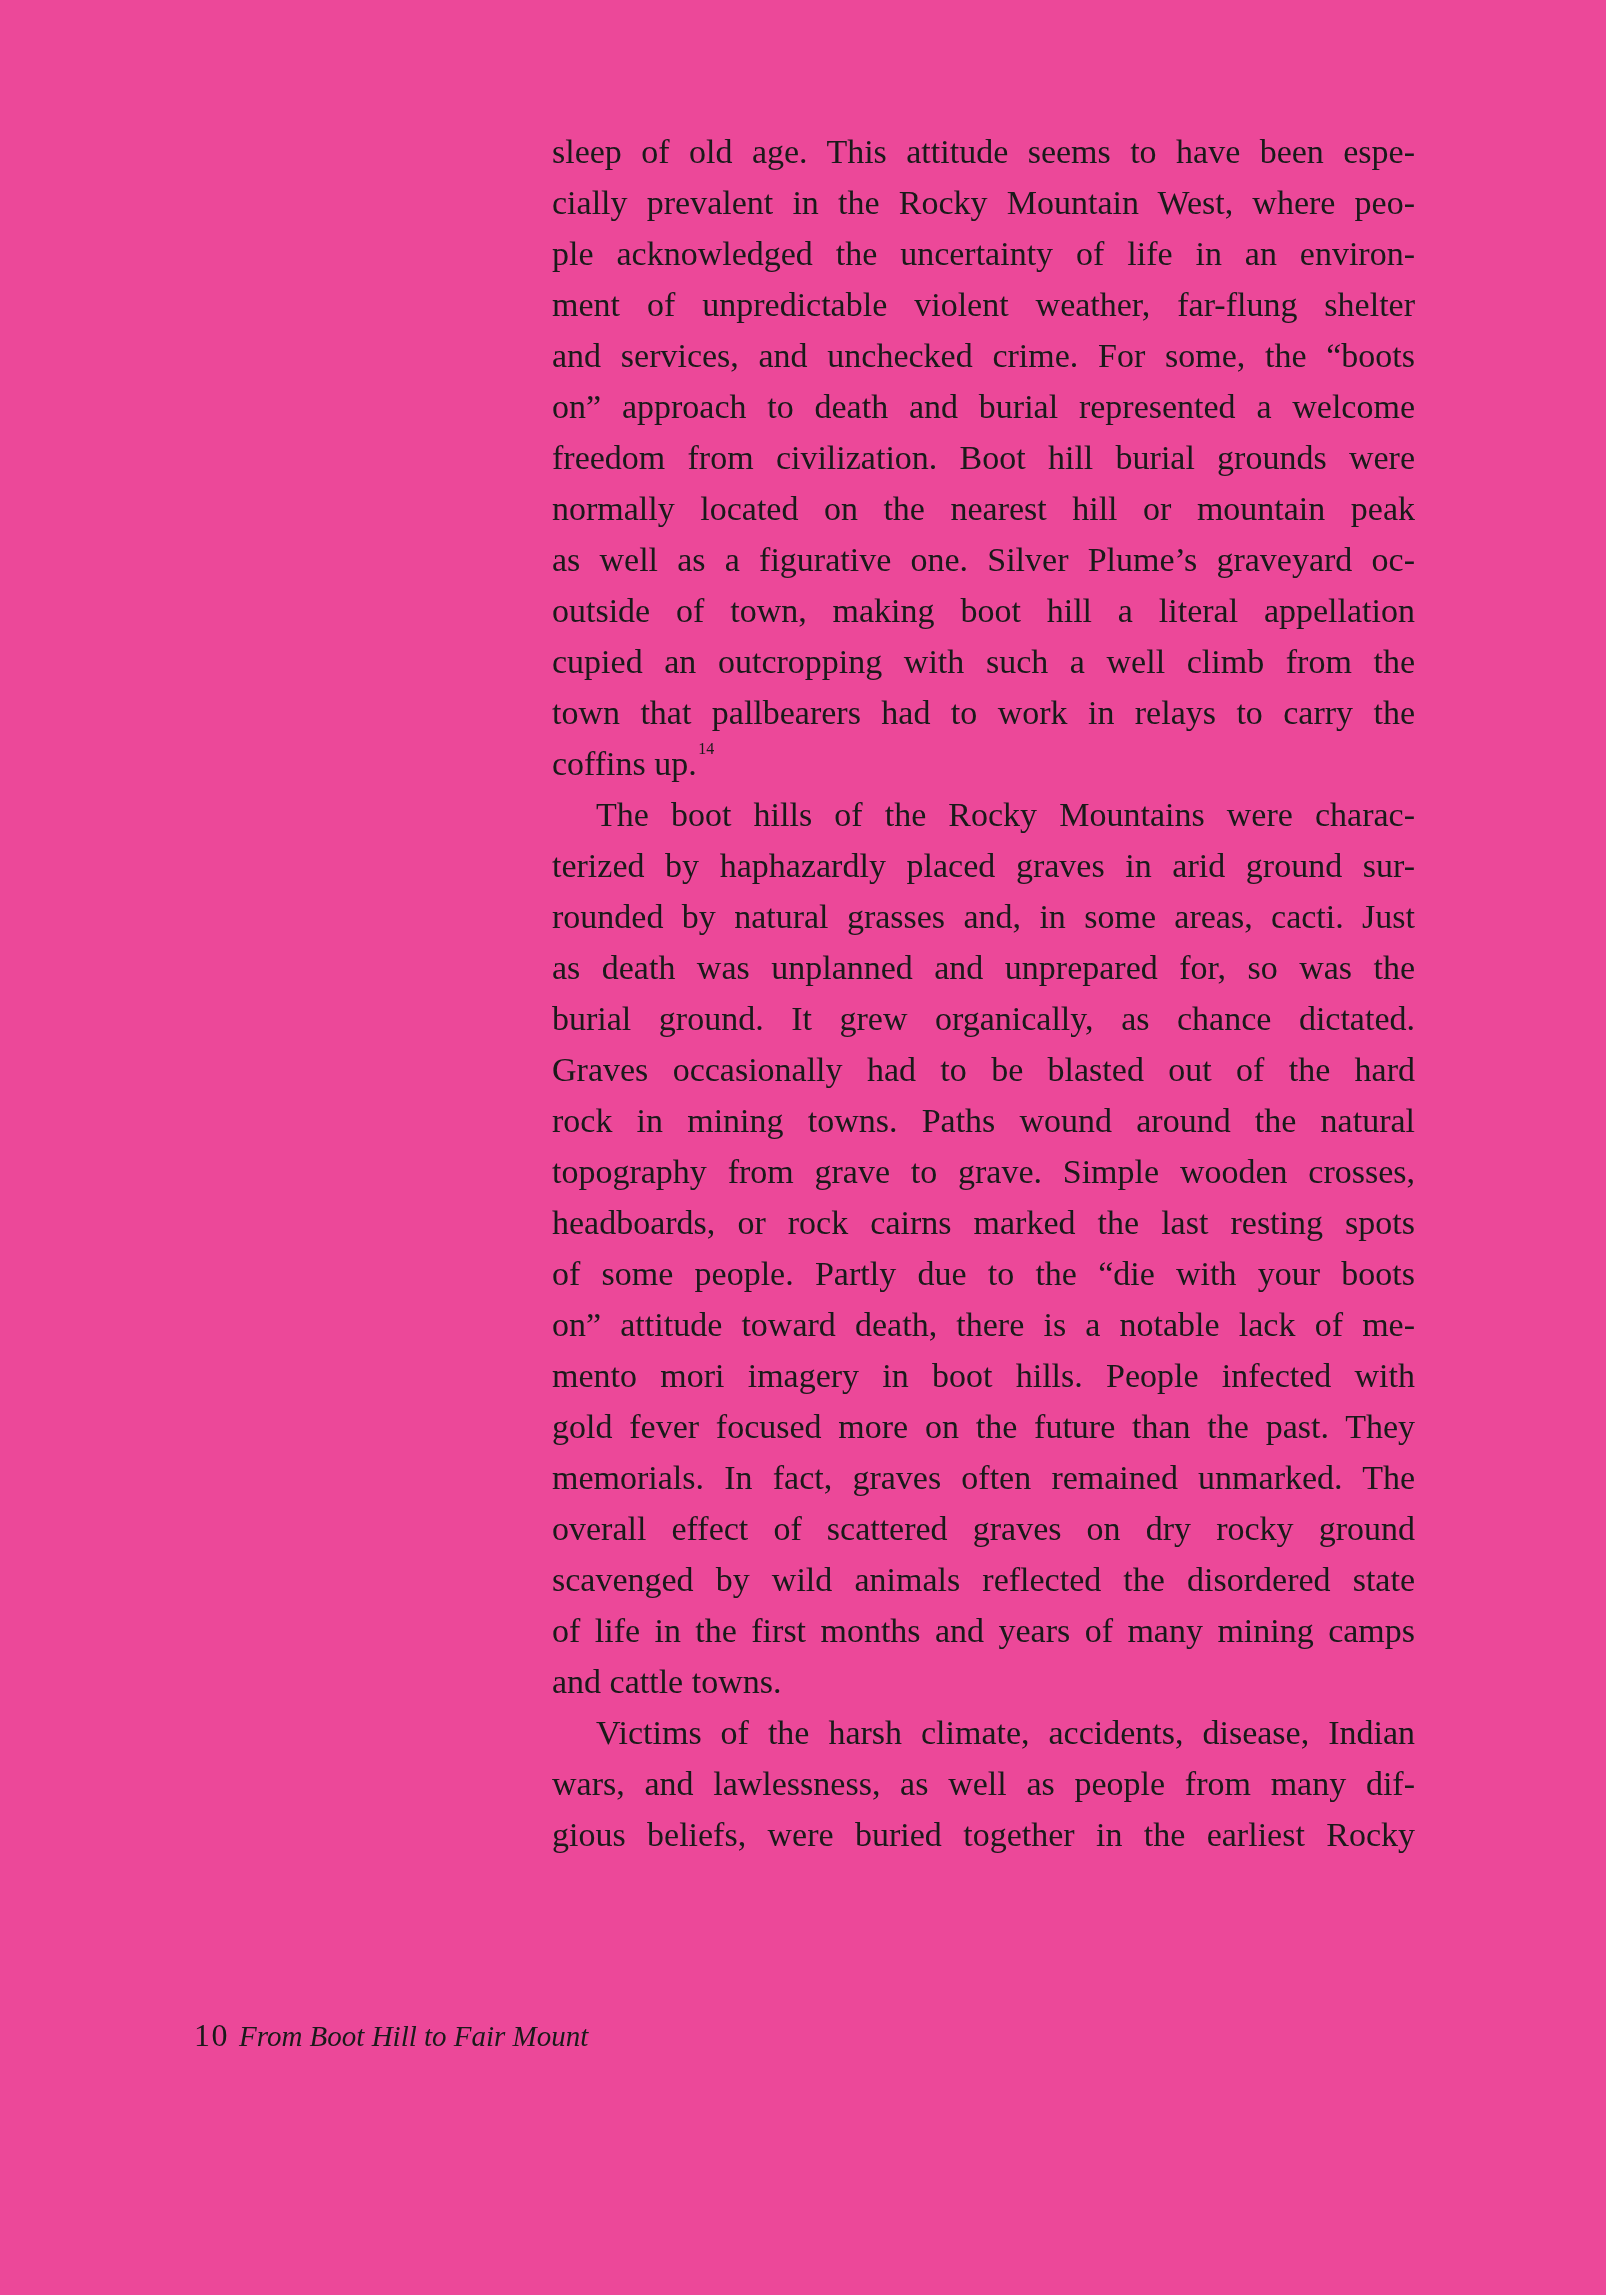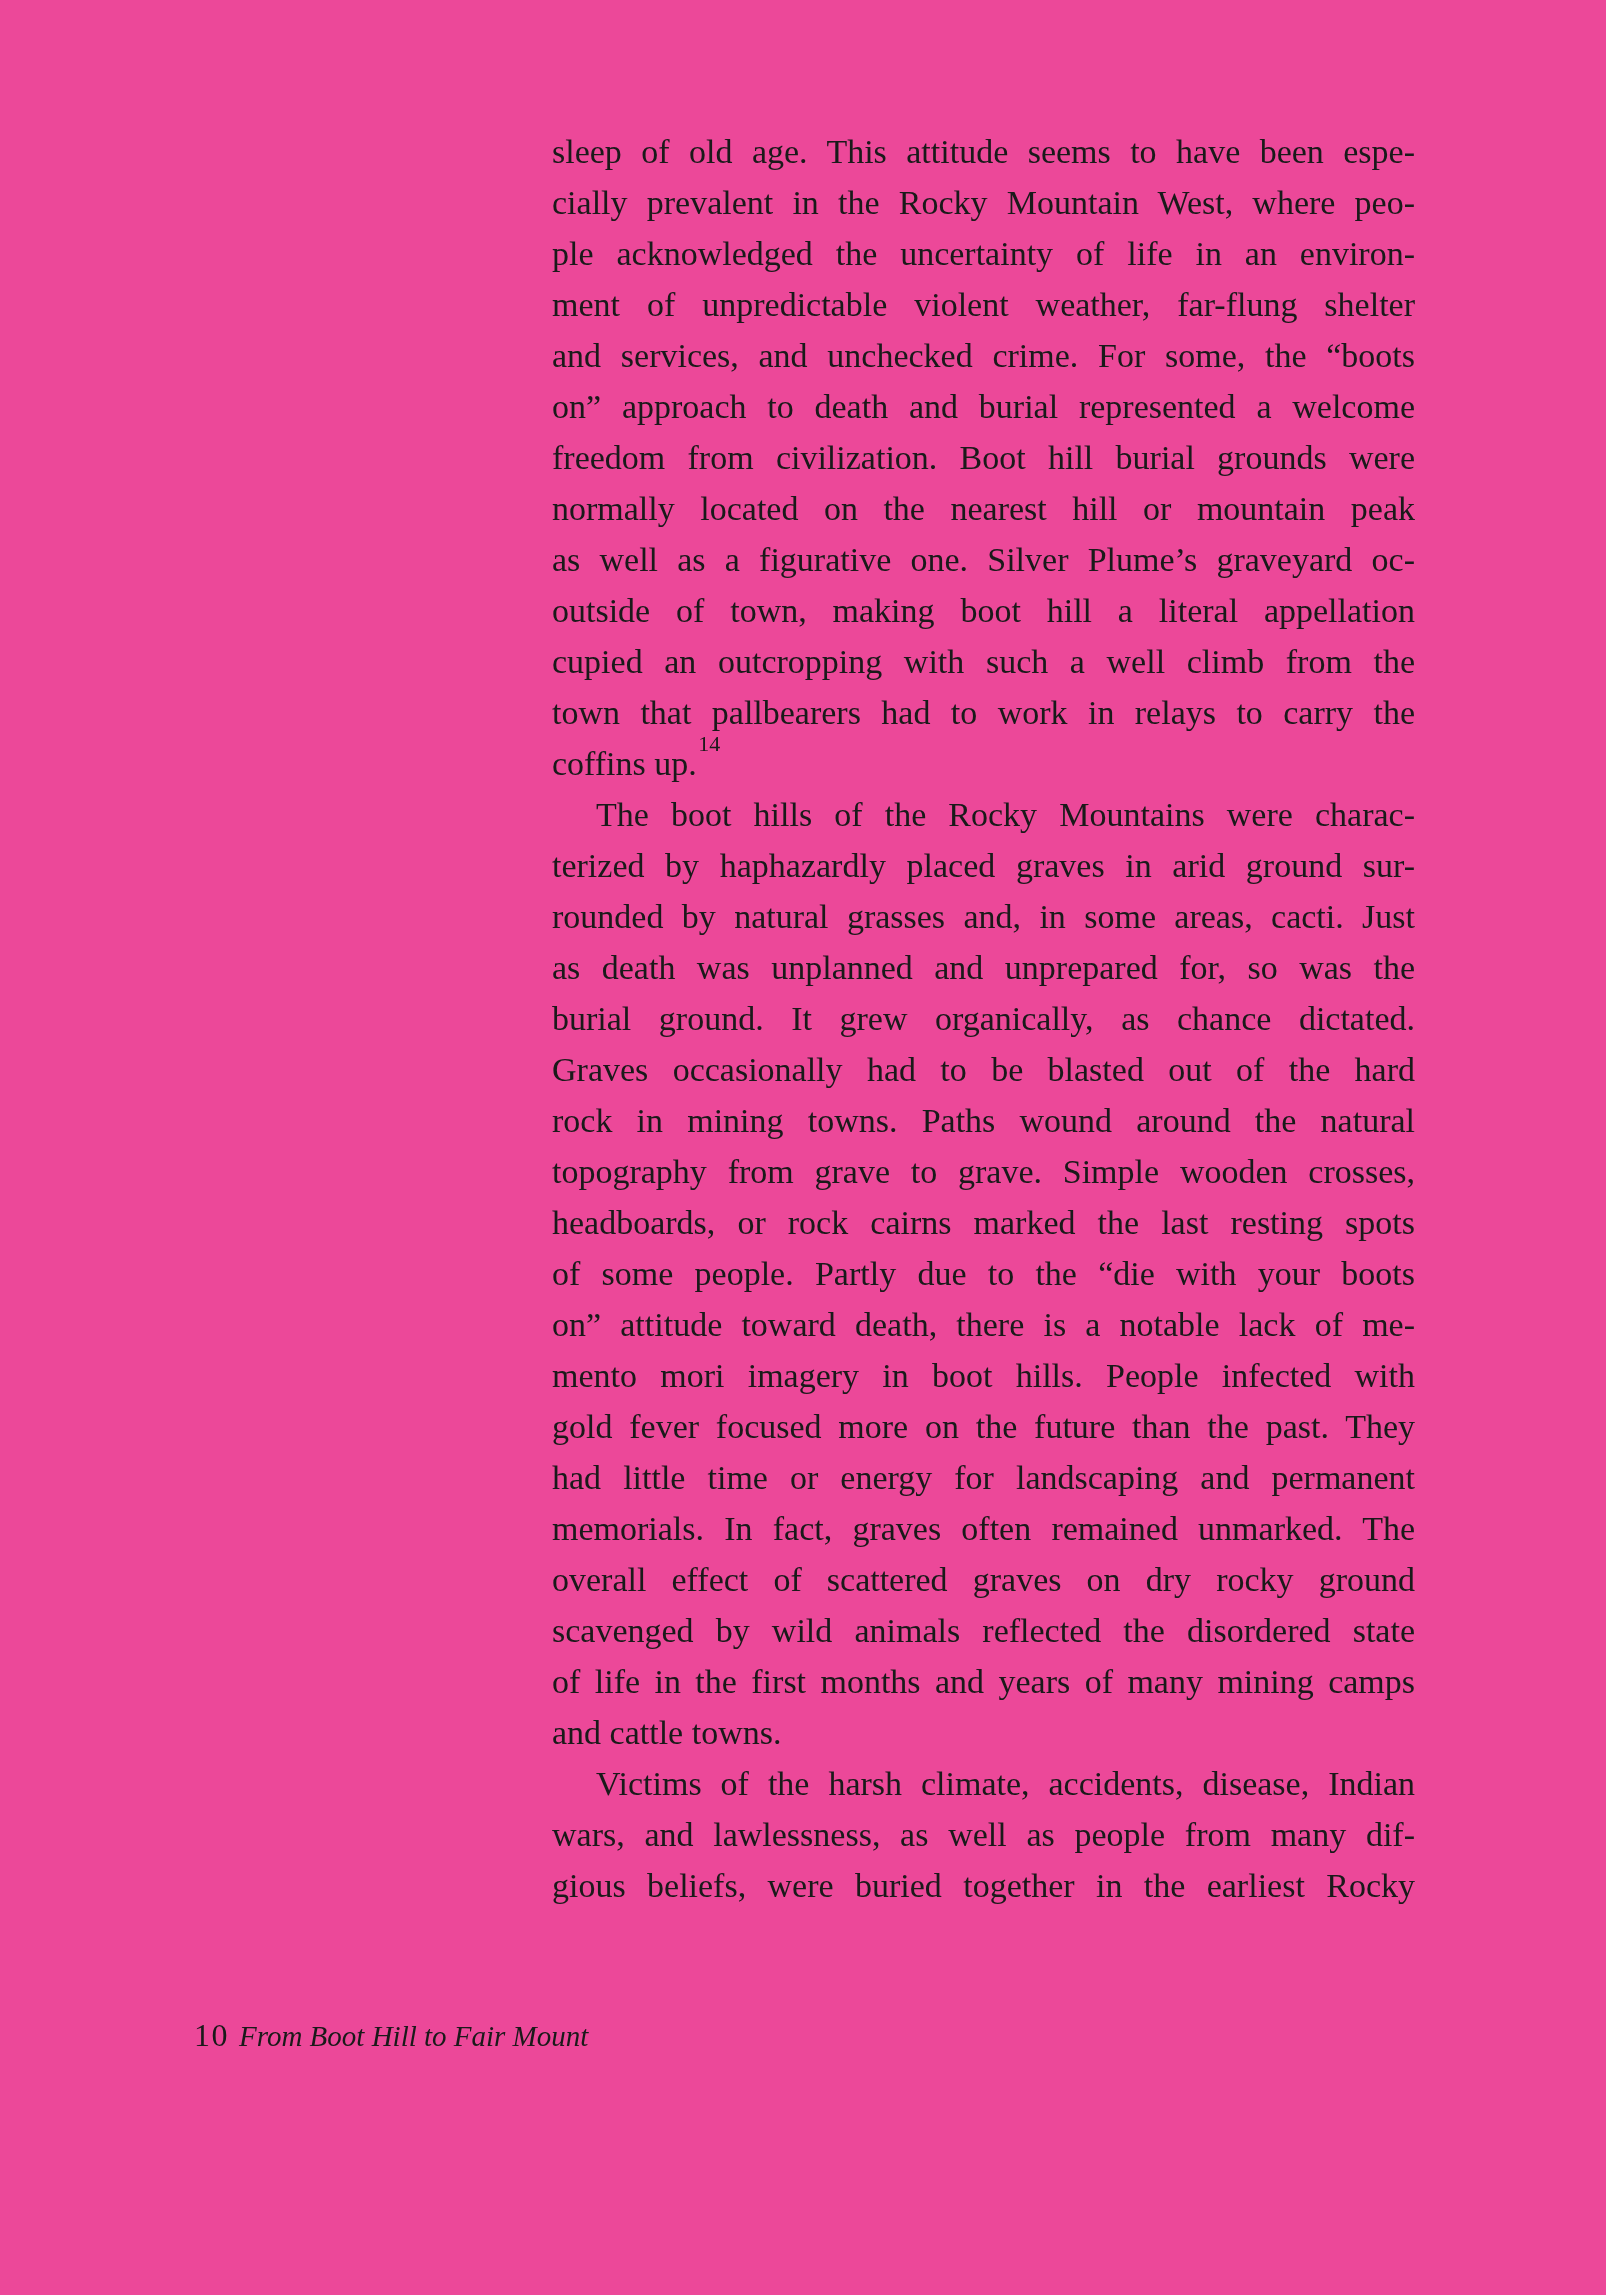--- a/index.html
+++ b/index.html
@@ -26,21 +26,21 @@
     text-align-last: justify;
     -moz-text-align-last: justify;
     white-space: normal;
   }
   .line.end {
     text-align-last: left;
     -moz-text-align-last: left;
   }
   .line.indent { text-indent: 44px; }
   sup.fn {
-    font-size: 22px;
+    font-size: 16px;
     line-height: 0;
     position: relative;
     top: -0.52em;
     margin-left: 1.5px;
   }
   .footer {
     position: absolute;
     left: 194px;
     top: 2018px;
     line-height: 35px;
@@ -83,21 +83,20 @@
       <div class="line">as death was unplanned and unprepared for, so was the</div>
       <div class="line">burial ground. It grew organically, as chance dictated.</div>
       <div class="line">Graves occasionally had to be blasted out of the hard</div>
       <div class="line">rock in mining towns. Paths wound around the natural</div>
       <div class="line">topography from grave to grave. Simple wooden crosses,</div>
       <div class="line">headboards, or rock cairns marked the last resting spots</div>
       <div class="line">of some people. Partly due to the “die with your boots</div>
       <div class="line">on” attitude toward death, there is a notable lack of me-</div>
       <div class="line">mento mori imagery in boot hills. People infected with</div>
       <div class="line">gold fever focused more on the future than the past. They</div>
-      <div class="line">had little time or energy for landscaping and permanent</div>
       <div class="line">memorials. In fact, graves often remained unmarked. The</div>
       <div class="line">overall effect of scattered graves on dry rocky ground</div>
       <div class="line">scavenged by wild animals reflected the disordered state</div>
       <div class="line">of life in the first months and years of many mining camps</div>
       <div class="line end">and cattle towns.</div>
       <div class="line indent">Victims of the harsh climate, accidents, disease, Indian</div>
       <div class="line">wars, and lawlessness, as well as people from many dif-</div>
       <div class="line">gious beliefs, were buried together in the earliest Rocky</div>
     </main>
 

